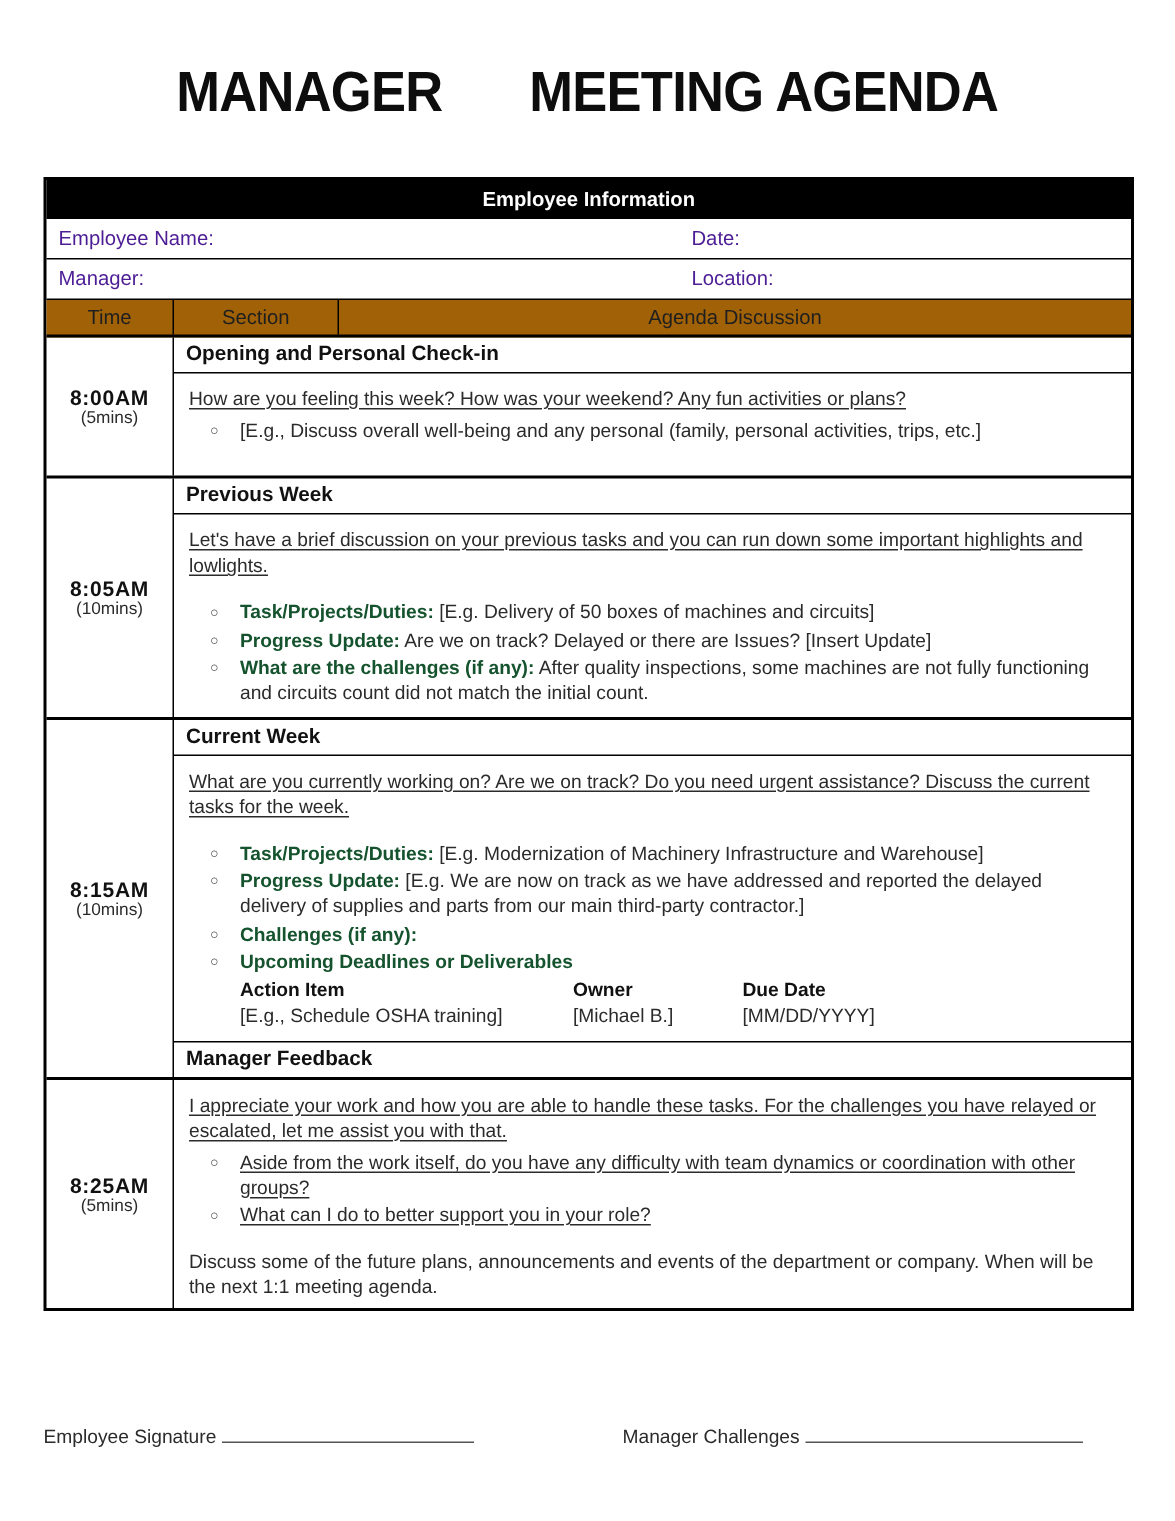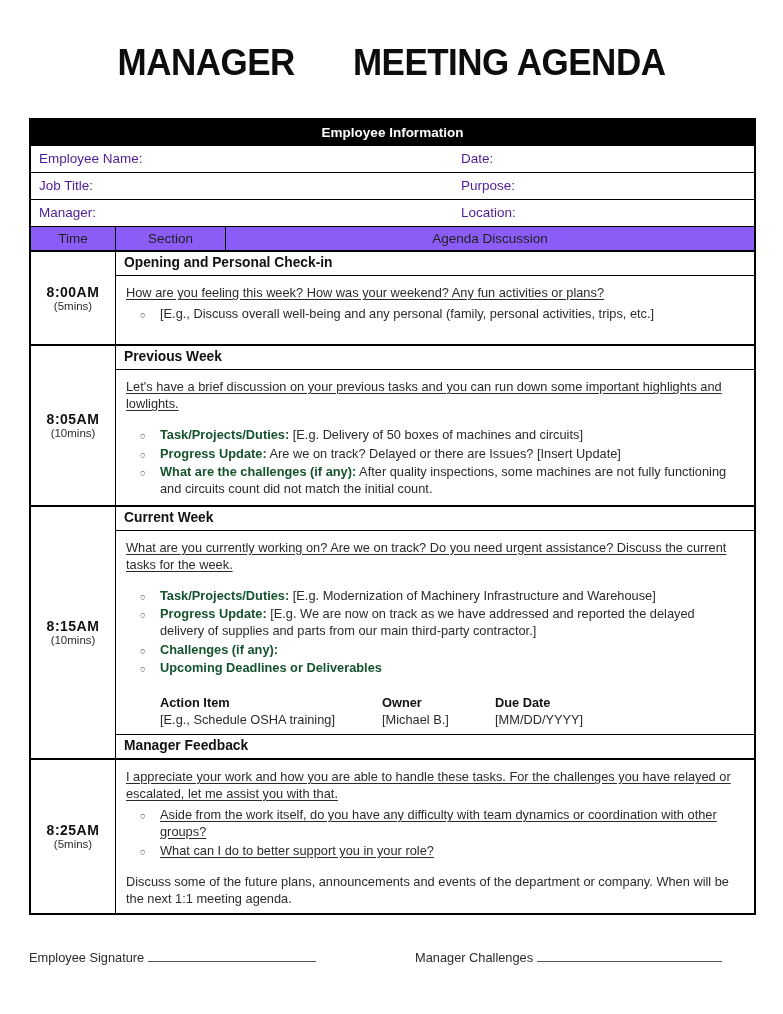--- a/index.html
+++ b/index.html
@@ -51,21 +51,21 @@
     font-size: 13.5px;
     border-bottom: 1px solid #000;
     color: #4c1d95;
   }
   .info-row .left-label { position: absolute; left: 8px; }
   .info-row .right-label { position: absolute; left: 430px; }
 
   
   .col-head {
     display: flex;
-    background: #8b5cf6;
+    background: #a16207;
     border-bottom: 2px solid #000;
     font-size: 13.5px;
     color: #1f1f1f;
     height: 25px;
     line-height: 24px;
     text-align: center;
   }
   .col-head .c-time { width: 85px; border-right: 1.5px solid #000; }
   .col-head .c-section { width: 110px; border-right: 1.5px solid #000; }
   .col-head .c-disc { flex: 1; }
@@ -117,21 +117,21 @@
     position: absolute;
     left: 14px;
     top: 1px;
     font-size: 9.5px;
     color: #444;
   }
   .b-label { font-weight: bold; color: #14532d; }
   .closing { margin-top: 14px; }
 
   
-  .action-table { margin-left: 34px; margin-top: 18px; }
+  .action-table { margin-left: 34px; margin-top: 2px; }
   .at-row { display: grid; grid-template-columns: 222px 113px 1fr; }
   .at-row.head { font-weight: bold; color: #111; }
 
   
   .row-0 .content { min-height: 68px; }
   .row-1 .content { min-height: 132px; }
   .row-2 .content { min-height: 190px; }
   .row-3 .content { min-height: 135px; }
 
   
@@ -166,24 +166,20 @@
     <span>MEETING AGENDA</span>
   </div>
 
   <div class="doc-table">
 
     <div class="black-bar">Employee Information</div>
 
     <div class="info-row">
       <span class="left-label">Employee Name:</span>
       <span class="right-label">Date:</span>
-    </div>
-    <div class="info-row">
-      <span class="left-label">Job Title:</span>
-      <span class="right-label">Purpose:</span>
     </div>
     <div class="info-row">
       <span class="left-label">Manager:</span>
       <span class="right-label">Location:</span>
     </div>
 
 
     <div class="col-head">
       <div class="c-time">Time</div>
       <div class="c-section">Section</div>

